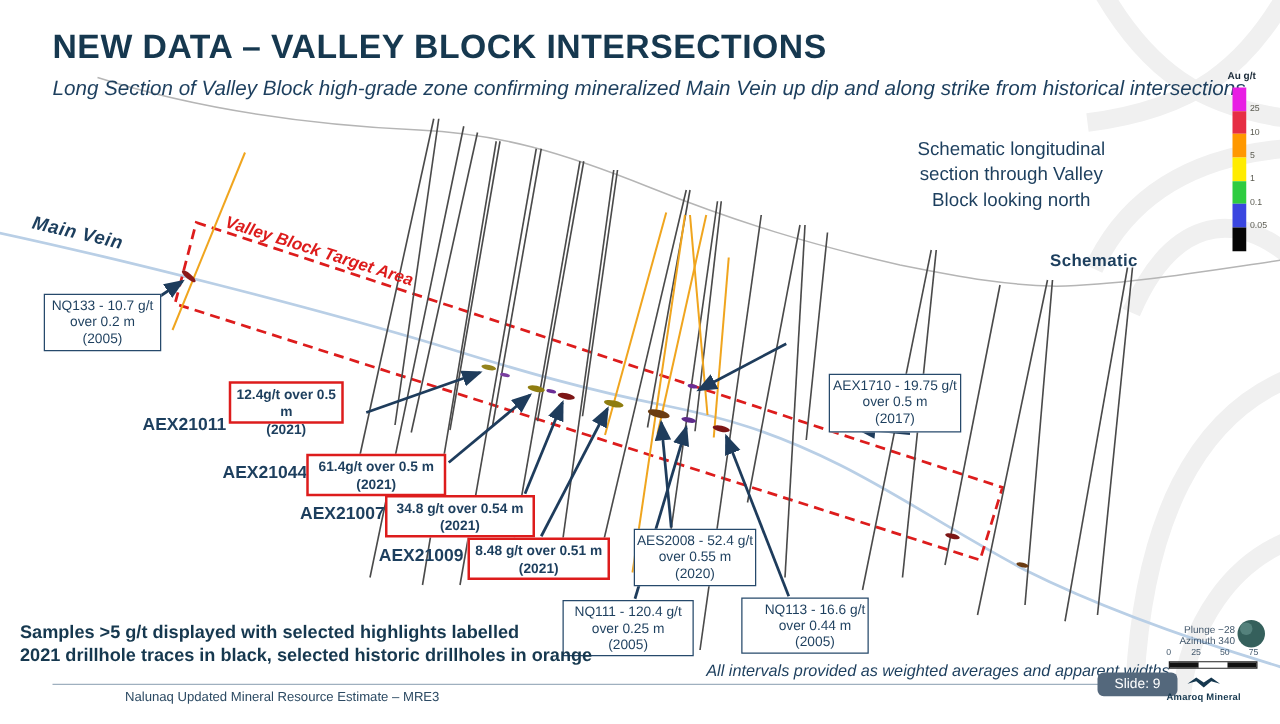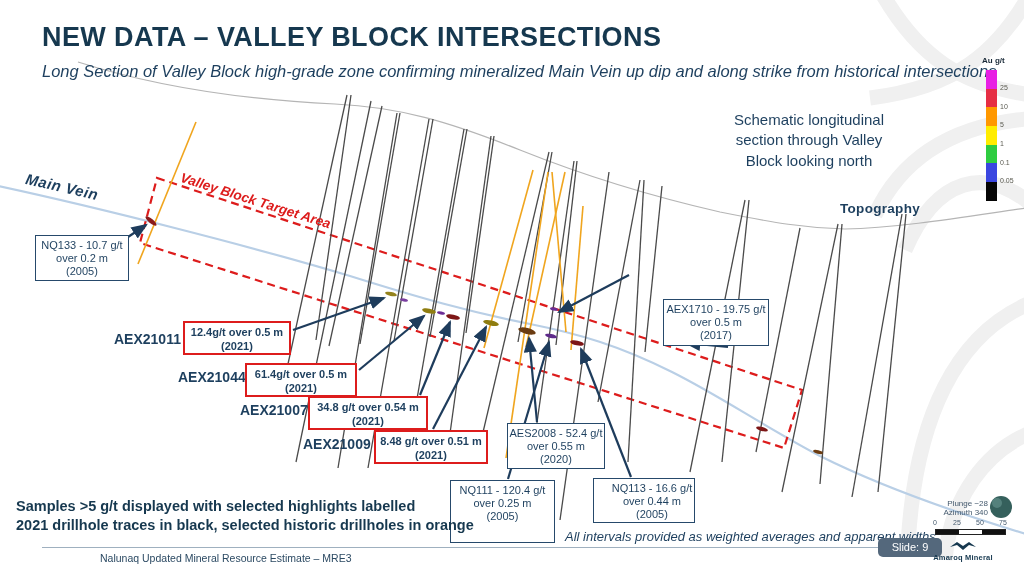--- a/index.html
+++ b/index.html
@@ -137,21 +137,21 @@
     <circle cx="1001" cy="507" r="11" fill="#35605c"></circle>
     <circle cx="997" cy="503" r="5" fill="#5d8a85" opacity="0.8"></circle>
   </svg>
 
   <div class="abs title">NEW DATA – VALLEY BLOCK INTERSECTIONS</div>
   <div class="abs subtitle">Long Section of Valley Block high-grade zone confirming mineralized Main Vein up dip and along strike from historical intersections</div>
   <div class="abs schematic">Schematic longitudinal section through Valley Block looking north</div>
 
   <div class="abs main-vein">Main Vein</div>
   <div class="abs target-area">Valley Block Target Area</div>
-  <div class="abs topography">Topography</div>
+  <div class="abs topography">Schematic</div>
 
   <div class="abs legend-title">Au g/t</div>
   <div class="abs legend-bar">
     <div class="legend-seg" style="background: rgb(232, 30, 228);"></div>
     <div class="legend-seg" style="background: rgb(230, 46, 68);"></div>
     <div class="legend-seg" style="background: rgb(255, 152, 0);"></div>
     <div class="legend-seg" style="background: rgb(255, 236, 0);"></div>
     <div class="legend-seg" style="background: rgb(46, 204, 64);"></div>
     <div class="legend-seg" style="background: rgb(58, 70, 224);"></div>
     <div class="legend-seg" style="background: rgb(5, 5, 5);"></div>
@@ -171,33 +171,33 @@
   <div class="abs co-navy" style="left:663px;top:299px;width:106px;height:47px;">
     <div>AEX1710 - 19.75 g/t</div>
     <div>over 0.5 m</div>
     <div>(2017)</div>
   </div>
   <div class="abs co-navy" style="left:507px;top:423px;width:98px;height:46px;">
     <div>AES2008 - 52.4 g/t</div>
     <div>over 0.55 m</div>
     <div>(2020)</div>
   </div>
-  <div class="abs co-navy" style="left:450px;top:480px;width:105px;height:63px;">
+  <div class="abs co-navy" style="left:450px;top:480px;width:105px;height:45px;">
     <div>NQ111 - 120.4 g/t</div>
     <div>over 0.25 m</div>
     <div>(2005)</div>
   </div>
   <div class="abs co-navy" style="left:593px;top:478px;width:102px;height:45px;padding-left:16px;">
     <div>NQ113 - 16.6 g/t</div>
     <div>over 0.44 m</div>
     <div>(2005)</div>
   </div>
 
   <div class="abs hole-label" style="left:114px;top:331px;">AEX21011</div>
-  <div class="abs co-red" style="left:183px;top:321px;width:108px;height:34px;">
+  <div class="abs co-red" style="left:183px;top:305px;width:92px;height:34px;">
     <div>12.4g/t over 0.5 m</div>
     <div>(2021)</div>
   </div>
 
   <div class="abs hole-label" style="left:178px;top:369px;">AEX21044</div>
   <div class="abs co-red" style="left:245px;top:363px;width:112px;height:34px;">
     <div>61.4g/t over 0.5 m</div>
     <div>(2021)</div>
   </div>
 

